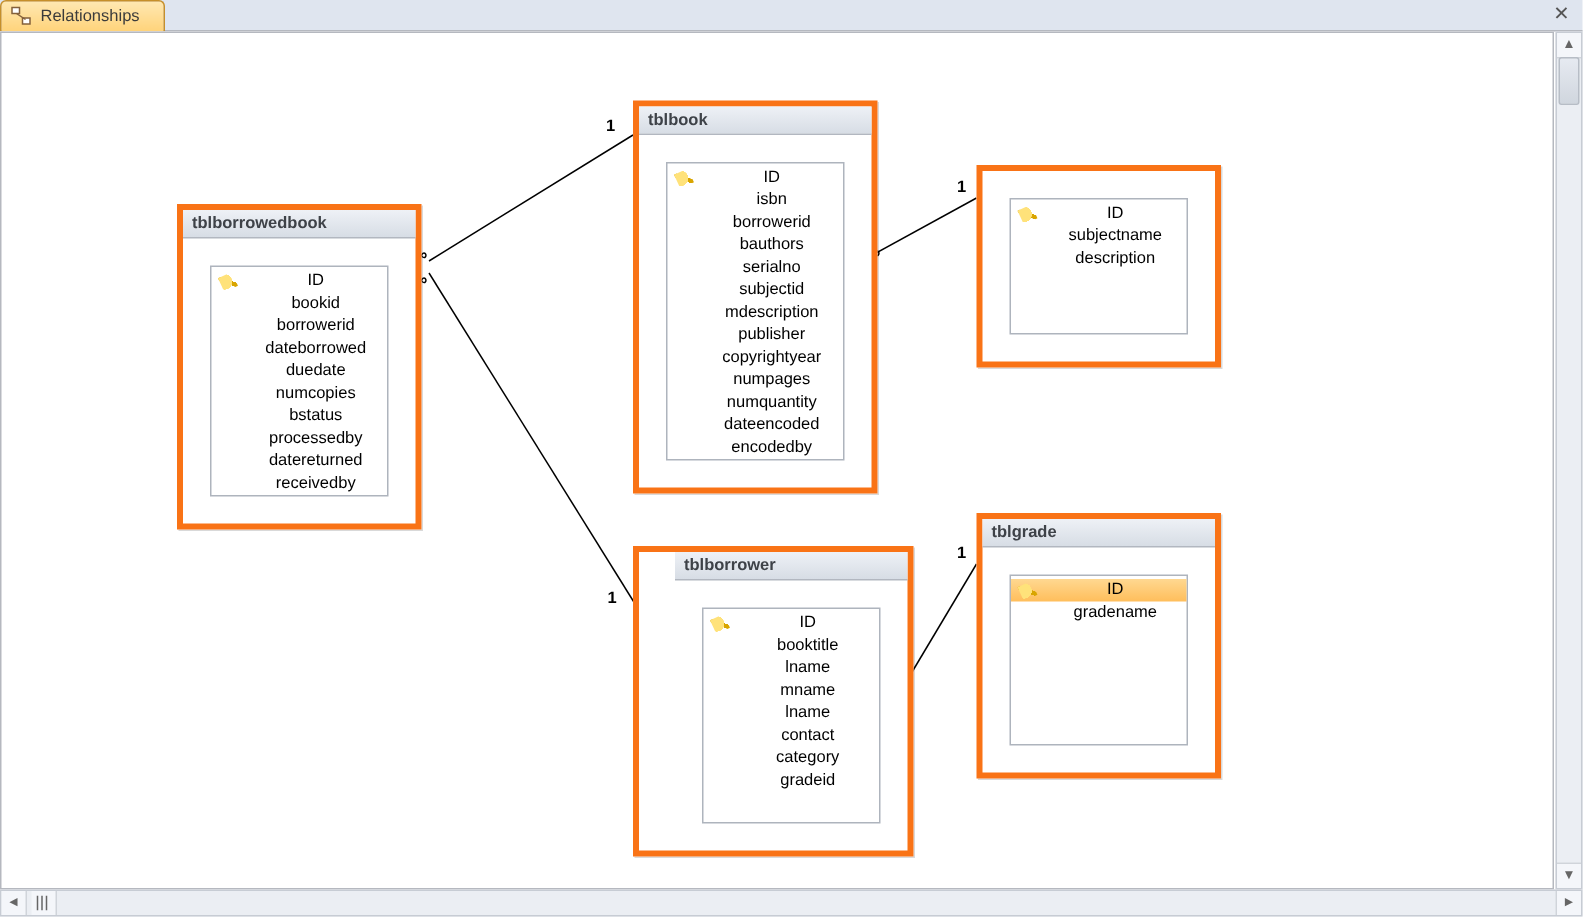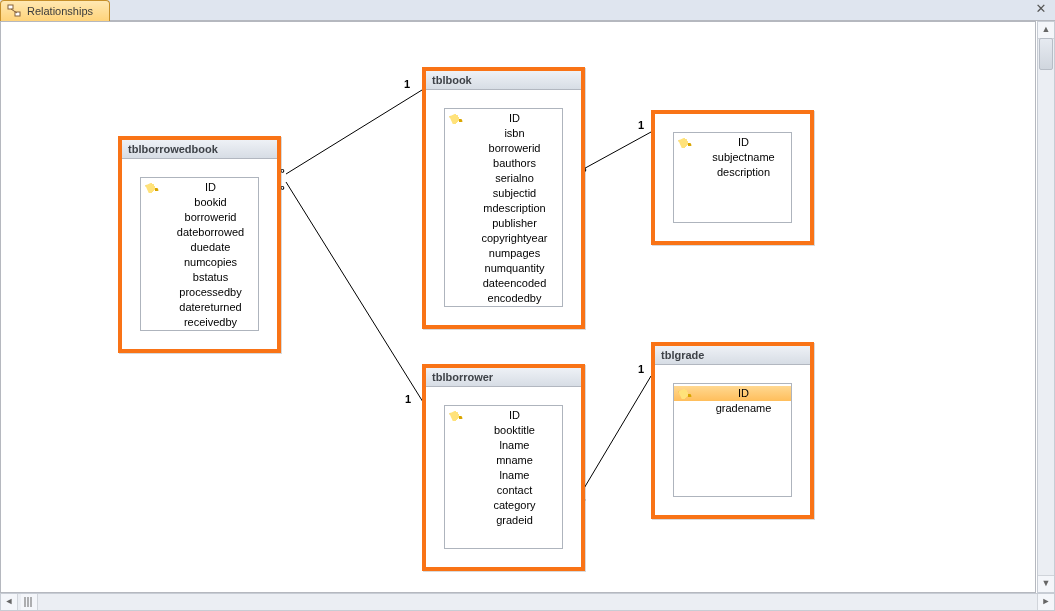--- a/index.html
+++ b/index.html
@@ -224,21 +224,21 @@
   </div>
 
   <div class="tblwin" style="left:650px; top:88px; width:155px;">
     <div class="body" style="padding-bottom:42px;">
       <div class="row pk">ID</div>
       <div class="row">subjectname</div>
       <div class="row">description</div>
     </div>
   </div>
 
-  <div class="tblwin" style="left:421px; top:342px; width:155px;">
+  <div class="tblwin" style="left:421px; top:342px; width:155px;padding-left:24px;">
     <div class="titlebar">tblborrower</div>
     <div class="body" style="padding-bottom:20px;">
       <div class="row pk">ID</div>
       <div class="row">booktitle</div>
       <div class="row">lname</div>
       <div class="row">mname</div>
       <div class="row">lname</div>
       <div class="row">contact</div>
       <div class="row">category</div>
       <div class="row">gradeid</div>

